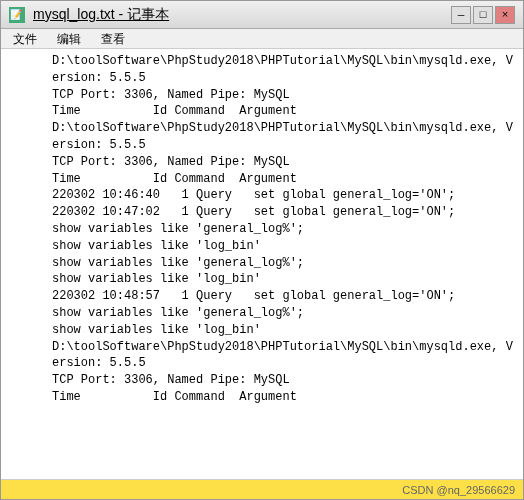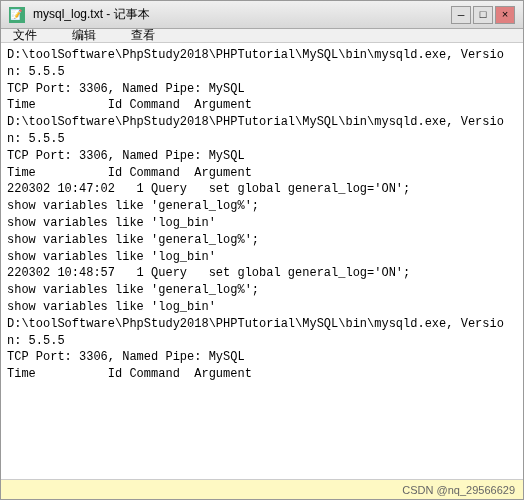--- a/index.html
+++ b/index.html
@@ -32,70 +32,72 @@
       height: 16px;
       background: #4a7;
       display: flex;
       align-items: center;
       justify-content: center;
       font-size: 10px;
       color: white;
     }
     .title-bar-text {
       font-family: 'Microsoft YaHei', sans-serif;
-      font-size: 12px;
+      font-size: 14px;
       color: #000;
       flex: 1;
+      text-decoration: underline;
     }
     .title-bar-buttons {
       display: flex;
       gap: 2px;
     }
     .tb-btn {
       width: 20px;
       height: 18px;
       background: #e0e0e0;
       border: 1px solid #999;
       display: flex;
       align-items: center;
       justify-content: center;
       font-size: 11px;
       cursor: pointer;
     }
     .menu-bar {
       background: #f0f0f0;
-      height: 14px;
+      height: 20px;
       display: flex;
-      align-items: center;
+      align-items: flex-start;
       padding: 0 4px;
       border-bottom: 1px solid #ccc;
-      gap: 19px;
+      gap: 4px;
     }
     .menu-item {
       font-family: 'Microsoft YaHei', sans-serif;
       font-size: 12px;
       padding: 2px 8px;
       cursor: pointer;
     }
     .content-area {
       flex: 1;
       background: #fff;
       overflow: auto;
       padding: 4px 6px;
+      margin-left: 45px;
     }
     .log-line {
       white-space: pre-wrap;
       word-break: break-all;
       line-height: 1.4;
       color: #000;
       font-size: 12px;
     }
     .status-bar {
       height: 20px;
-      background: #fef9c3;
+      background: #fde047;
       border-top: 1px solid #ccc;
       display: flex;
       align-items: center;
       justify-content: flex-end;
       padding: 0 8px;
       font-size: 11px;
       color: #666;
       font-family: 'Microsoft YaHei', sans-serif;
     }
   </style>
@@ -120,20 +122,21 @@
     <div class="menu-item">查看</div>
   </div>
 
   <div class="content-area">
     <div class="log-line">D:\toolSoftware\PhpStudy2018\PHPTutorial\MySQL\bin\mysqld.exe, Version: 5.5.5</div>
     <div class="log-line">TCP Port: 3306, Named Pipe: MySQL</div>
     <div class="log-line">Time&nbsp;&nbsp;&nbsp;&nbsp;&nbsp;&nbsp;&nbsp;&nbsp;&nbsp;&nbsp;Id Command&nbsp;&nbsp;Argument</div>
     <div class="log-line">D:\toolSoftware\PhpStudy2018\PHPTutorial\MySQL\bin\mysqld.exe, Version: 5.5.5</div>
     <div class="log-line">TCP Port: 3306, Named Pipe: MySQL</div>
     <div class="log-line">Time&nbsp;&nbsp;&nbsp;&nbsp;&nbsp;&nbsp;&nbsp;&nbsp;&nbsp;&nbsp;Id Command&nbsp;&nbsp;Argument</div>
+    <div class="log-line">220302 10:46:40&nbsp;&nbsp;&nbsp;1 Query&nbsp;&nbsp;&nbsp;set global general_log='ON';</div>
     <div class="log-line">220302 10:47:02&nbsp;&nbsp;&nbsp;1 Query&nbsp;&nbsp;&nbsp;set global general_log='ON';</div>
     <div class="log-line">show variables like 'general_log%';</div>
     <div class="log-line">show variables like 'log_bin'</div>
     <div class="log-line">show variables like 'general_log%';</div>
     <div class="log-line">show variables like 'log_bin'</div>
     <div class="log-line">220302 10:48:57&nbsp;&nbsp;&nbsp;1 Query&nbsp;&nbsp;&nbsp;set global general_log='ON';</div>
     <div class="log-line">show variables like 'general_log%';</div>
     <div class="log-line">show variables like 'log_bin'</div>
     <div class="log-line">D:\toolSoftware\PhpStudy2018\PHPTutorial\MySQL\bin\mysqld.exe, Version: 5.5.5</div>
     <div class="log-line">TCP Port: 3306, Named Pipe: MySQL</div>

